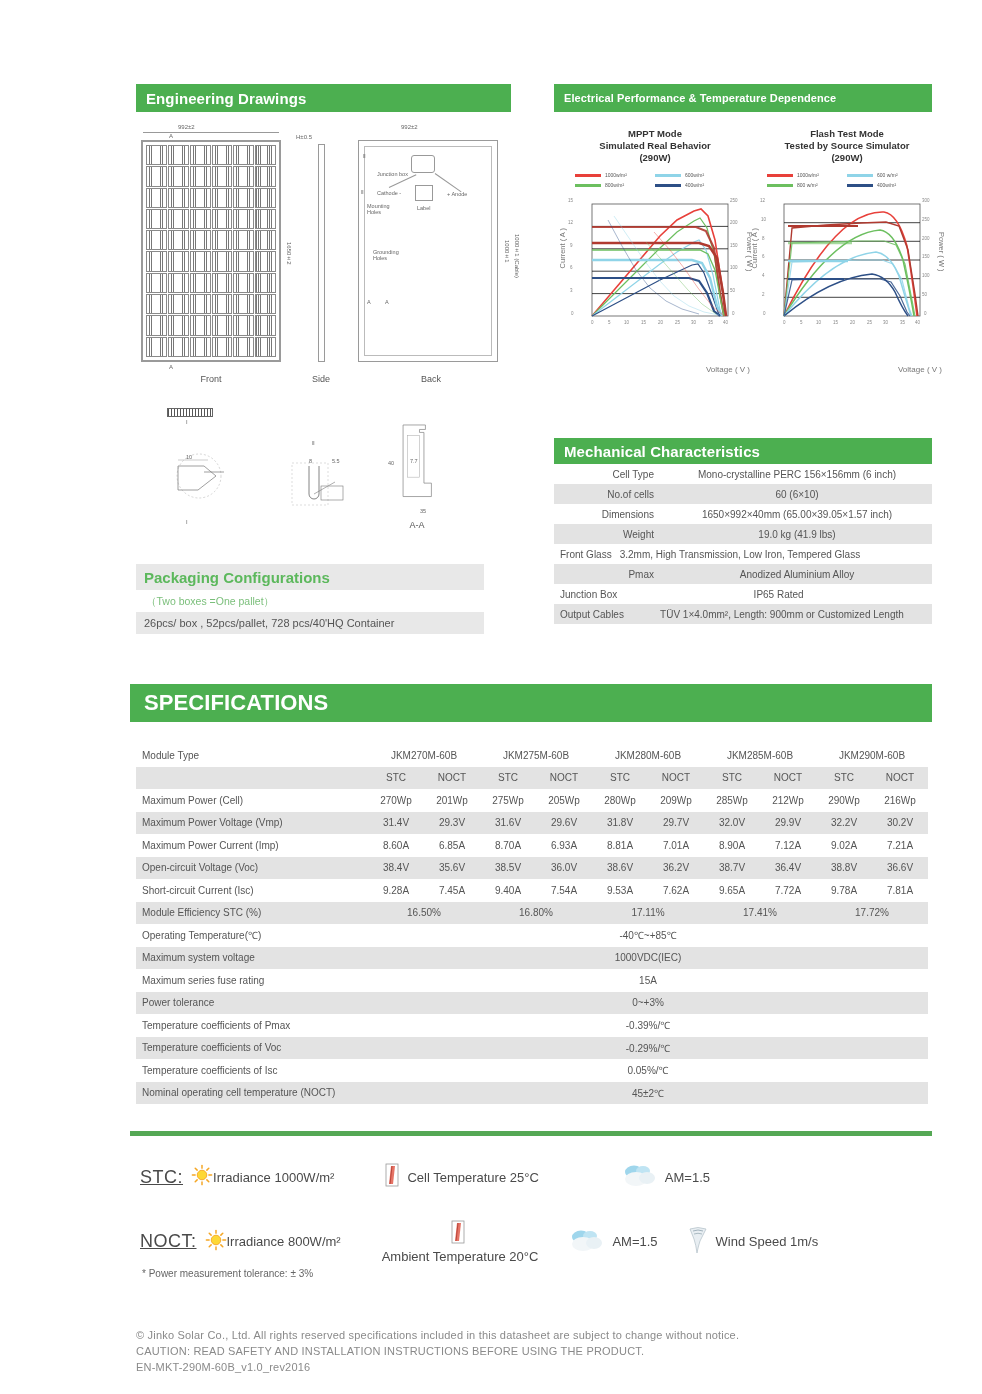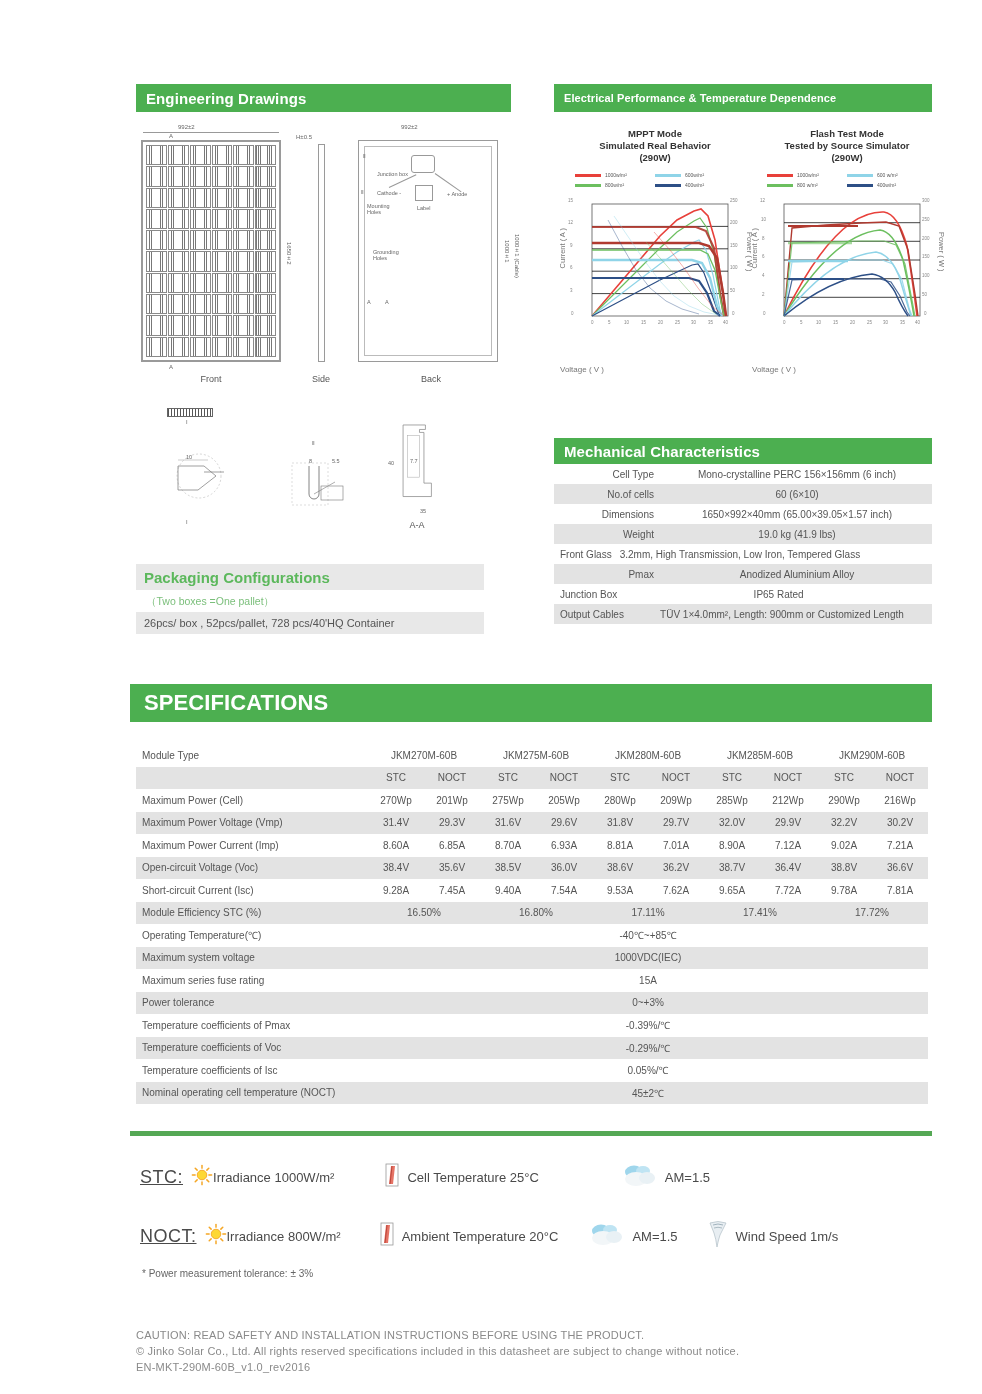--- a/index.html
+++ b/index.html
@@ -78,21 +78,21 @@
   .leg-item { display: flex; align-items: center; width: 50%; margin-bottom: 4px; }
   .leg-swatch { width: 26px; height: 3px; margin-right: 4px; }
   .leg-text { font-size: 5px; color: #555; }
   .plot-wrap { position: relative; margin-top: 6px; height: 150px; }
   .axis-y-label, .axis-y2-label {
     position: absolute; font-size: 7.5px; color: #777;
     writing-mode: vertical-rl; text-align: center;
   }
   .axis-y-label { left: -2px; top: 30px; transform: rotate(180deg); }
   .axis-y2-label { right: -4px; top: 34px; }
-  .axis-x-label { position: absolute; bottom: -26px; width: 100%; text-align: left; font-size: 8px; color: #777; }
+  .axis-x-label { position: absolute; bottom: -26px; width: 100%; text-align: right; font-size: 8px; color: #777; }
   .tick { position: absolute; font-size: 4.5px; color: #888; }
 
   
   .mech-table { position: absolute; left: 522px; top: 464px; width: 378px; font-size: 10px; }
   .mech-row { display: flex; align-items: center; height: 20px; }
   .mech-row.alt { background: #e3e3e3; }
   .mech-key { width: 108px; text-align: right; padding-right: 8px; color: #555; flex: none; }
   .mech-val { flex: 1; text-align: center; color: #555; }
   .mech-row.wide .mech-key { width: auto; text-align: left; padding-left: 6px; }
 
@@ -751,21 +751,21 @@
           <line x1="4.6" y1="4.6" x2="6.7" y2="6.7"></line>
               <line x1="17.3" y1="17.3" x2="19.4" y2="19.4"></line>
           <line x1="4.6" y1="19.4" x2="6.7" y2="17.3"></line>
               <line x1="17.3" y1="6.7" x2="19.4" y2="4.6"></line>
         </g>
             <circle cx="12" cy="12" r="5.2" fill="#fdd835" stroke="#f5a623" stroke-width="1"></circle>
           </svg>
       </span>
       <span class="cond-text">Irradiance 800W/m²</span>
     </span>
-    <span class="cond-item" style="margin-left:36px;">
+    <span class="cond-item" style="margin-left:36px;flex-direction:column;">
       <span class="ico">
         <svg width="20" height="26" viewBox="0 0 20 26">
           <rect x="4" y="2" width="12" height="22" fill="#fff" stroke="#999" stroke-width="0.8"></rect>
           <path d="M9 4 L13 4 L11 22 L7 22 Z" fill="#e05a4a" opacity="0.85"></path>
           <line x1="10" y1="4" x2="8" y2="22" stroke="#b03a30" stroke-width="0.8"></line>
         </svg>
       </span>
       <span class="cond-text" style="margin-left:5px;">Ambient Temperature 20°C</span>
     </span>
     <span class="cond-item" style="margin-left:30px;">
@@ -787,18 +787,18 @@
           <path d="M8 9 Q12 7.5 16 9" fill="none" stroke="#8fa3ae" stroke-width="0.7"></path>
         </svg>
       </span>
       <span class="cond-text" style="margin-left:6px;">Wind Speed 1m/s</span>
     </span>
   </div>
 
   <div class="note">*  Power measurement tolerance: ± 3%</div>
 
   <div class="footer">
+    <div>© Jinko Solar Co., Ltd.  All rights reserved  specifications included in this datasheet are subject to change without notice.</div>
     <div>CAUTION: READ SAFETY AND INSTALLATION INSTRUCTIONS BEFORE USING THE PRODUCT.</div>
-    <div>© Jinko Solar Co., Ltd.  All rights reserved  specifications included in this datasheet are subject to change without notice.</div>
     <div>EN-MKT-290M-60B_v1.0_rev2016</div>
   </div>
 
 </div>
 
 </body></html>

